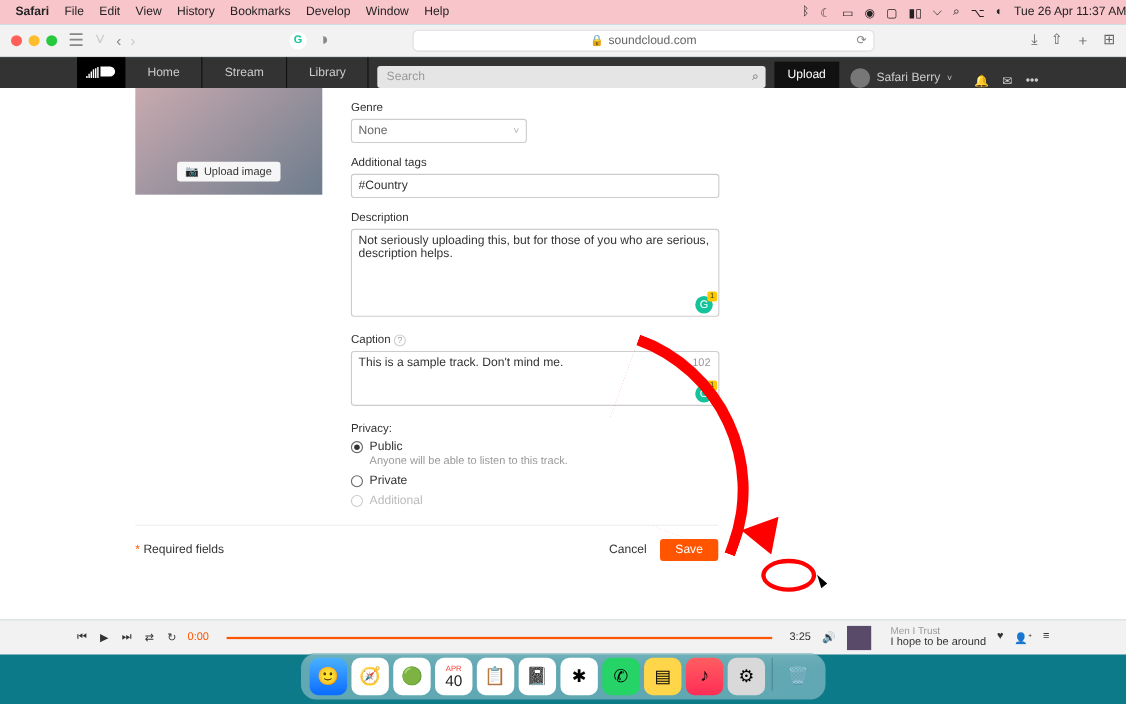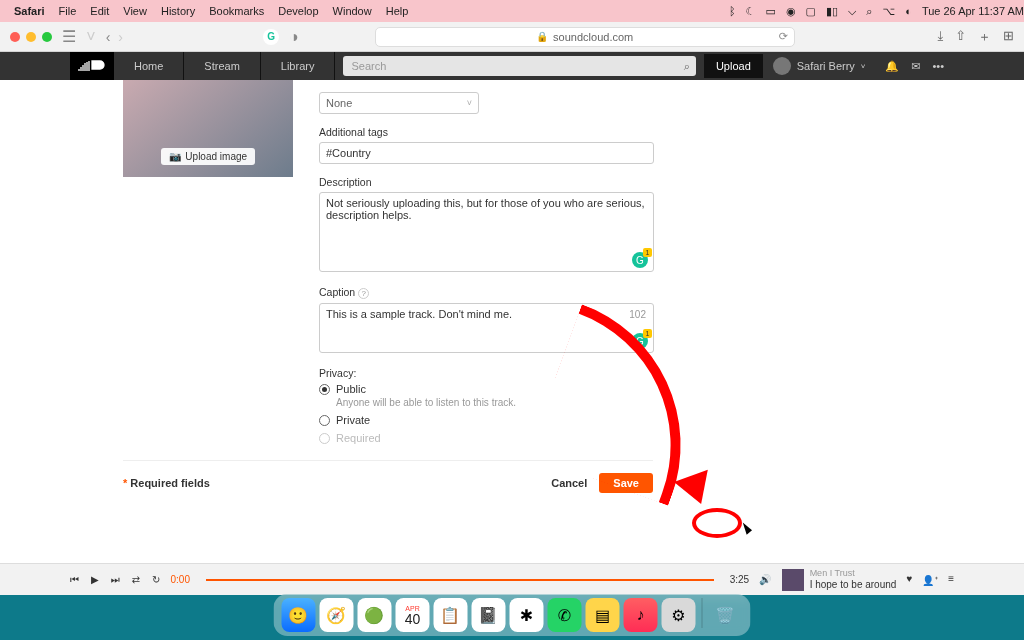--- a/index.html
+++ b/index.html
@@ -16,21 +16,21 @@
 .dots { display: flex; gap: 6px; }
 .dot { width: 10px; height: 10px; border-radius: 50%; }
 .dot.r { background:#ff5f56;} .dot.y{background:#ffbd2e;} .dot.g{background:#27c93f;}
 .nav-arrows { color:#888; display:flex; gap:8px; font-size:14px;}
 .addr { flex: 0 0 420px; margin: 0 auto; height: 20px; border:1px solid #ddd; border-radius:5px; background:#fff; display:flex; align-items:center; justify-content:center; font-size:11px; color:#666; position:relative;}
 .addr .lock { margin-right:4px; font-size:10px;}
 .addr .ref { position:absolute; right:6px; color:#888;}
 .chrome-right { margin-left:auto; display:flex; gap:12px; color:#666; font-size:13px;}
 
 
-.sc-nav { height: 28px; background:#333; display:flex; align-items:center; color:#ccc; font-size:11px; padding:0 70px; }
+.sc-nav { height: 28px; background:#333; display:flex; align-items:flex-end; color:#ccc; font-size:11px; padding:0 70px; }
 .sc-logo { width:44px; height:28px; background:#000; display:flex; align-items:center; justify-content:center; color:#fff;}
 .sc-link { padding: 0 20px; height:28px; display:flex; align-items:center; border-right:1px solid #111; cursor:pointer;}
 .sc-search { flex:1; margin:0 8px; height:20px; background:#e5e5e5; border-radius:3px; display:flex; align-items:center; padding:1px 8px; color:#999; font-size:11px; position:relative;}
 .sc-search .mag { position:absolute; right:6px; color:#666;}
 .sc-upload { background:#111; color:#fff; padding:0 12px; height:24px; display:flex; align-items:center;}
 .sc-user { padding:0 10px; display:flex; align-items:center; gap:6px;}
 .sc-user .av{width:18px;height:18px;border-radius:50%;background:#777;}
 .sc-icons { display:flex; gap:12px; padding:0 10px; color:#ccc;}
 
 
@@ -68,21 +68,21 @@
 
 
 .arrow-shaft { position:absolute; border:10px solid #ff0000; border-left:none; border-bottom:none; border-radius: 0 220px 0 0; width:150px; height:160px; transform: rotate(20deg); pointer-events:none; left:550px; top:245px;}
 .arrow-head { position:absolute; width:0;height:0; border-left:18px solid transparent; border-right:18px solid transparent; border-top:30px solid #ff0000; transform:rotate(-20deg); pointer-events:none;}
 
 
 .player { height:32px; background:#f2f2f2; border-top:1px solid #ddd; display:flex; align-items:center; padding:0 70px; font-size:10px; color:#333; gap:10px;}
 .player .ctrls { display:flex; gap:12px; align-items:center;}
 .player .time-cur { color:#f50;}
 .player .bar { flex:1; height:2px; background:#f50; margin:0 6px; position:relative;}
-.player .track { display:flex; align-items:center; gap:6px;}
+.player .track { display:flex; gap:18px;}
 .player .track .thumb { width:22px; height:22px; background:#5a4a6a;}
 .player .track .meta { line-height:1.1;}
 .player .track .artist { color:#999; font-size:9px;}
 .player .ricons { margin-left:auto; display:flex; gap:10px; color:#333;}
 
 
 .dock { position:absolute; bottom:4px; left:50%; transform:translateX(-50%); background:rgba(255,255,255,0.35); border-radius:14px; padding:4px 8px; display:flex; gap:4px; backdrop-filter:blur(6px);}
 .dock .app { width:34px; height:34px; border-radius:8px; display:flex; align-items:center; justify-content:center; font-size:16px;}
 .cursor { position:absolute; width:0;height:0; border-left:5px solid transparent; border-right:2px solid transparent; border-bottom:12px solid #000; transform:rotate(-40deg);}
 </style>
@@ -175,20 +175,21 @@
   <div class="form-wrap">
     <div class="artwork">
       <div class="upload-img-btn">
         <span>📷</span>
         <span>Upload image</span>
       </div>
     </div>
 
     <div class="fields">
       <div class="field-block">
+        <span class="label">Genre</span>
         <div class="select">
           <span>None</span>
           <span style="color:#aaa;font-size:9px">˅</span>
         </div>
       </div>
 
       <div class="field-block">
         <span class="label">Additional tags</span>
         <input class="input" value="#Country" style="">
       </div>
@@ -218,25 +219,25 @@
             <div>Public</div>
             <div class="sub">Anyone will be able to listen to this track.</div>
           </div>
         </div>
         <div class="privacy-row">
           <span class="radio"></span>
           <div>Private</div>
         </div>
         <div class="privacy-row">
           <span class="radio disabled"></span>
-          <div class="disabled-text">Required</div>
-        </div>
-      </div>
-
-      <div class="footer" style="width:530px; margin-left:-196px;font-weight:bold;">
+          <div class="disabled-text">Additional</div>
+        </div>
+      </div>
+
+      <div class="footer" style="width:530px; margin-left:-196px;">
         <span><span class="req">* </span><span>Required fields</span></span>
         <div class="actions">
           <span class="btn-cancel">Cancel</span>
           <span class="btn-save">Save</span>
         </div>
       </div>
     </div>
   </div>
 
   <div class="arrow-shaft"></div>

